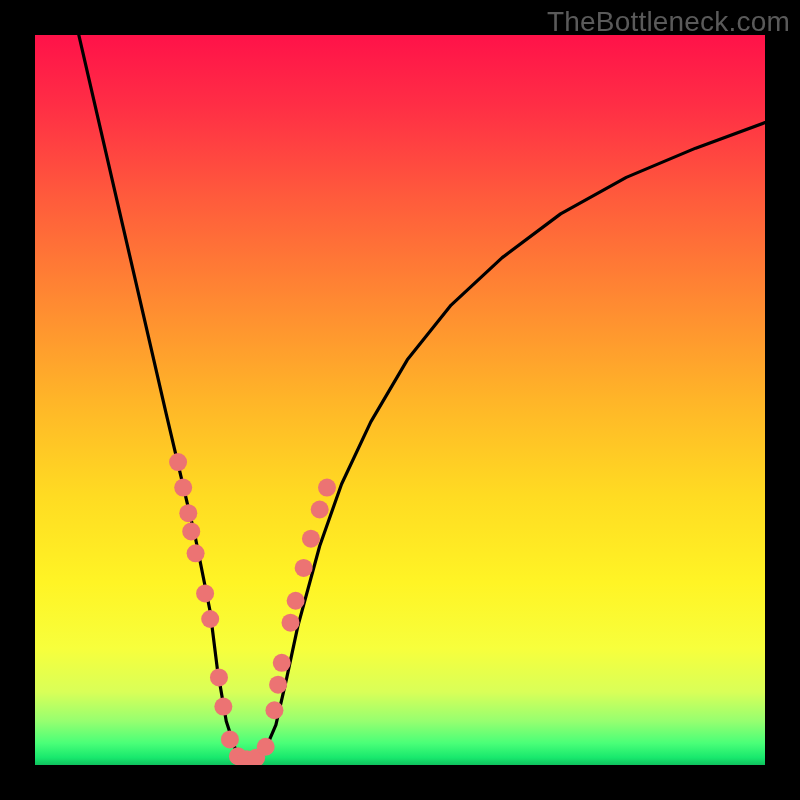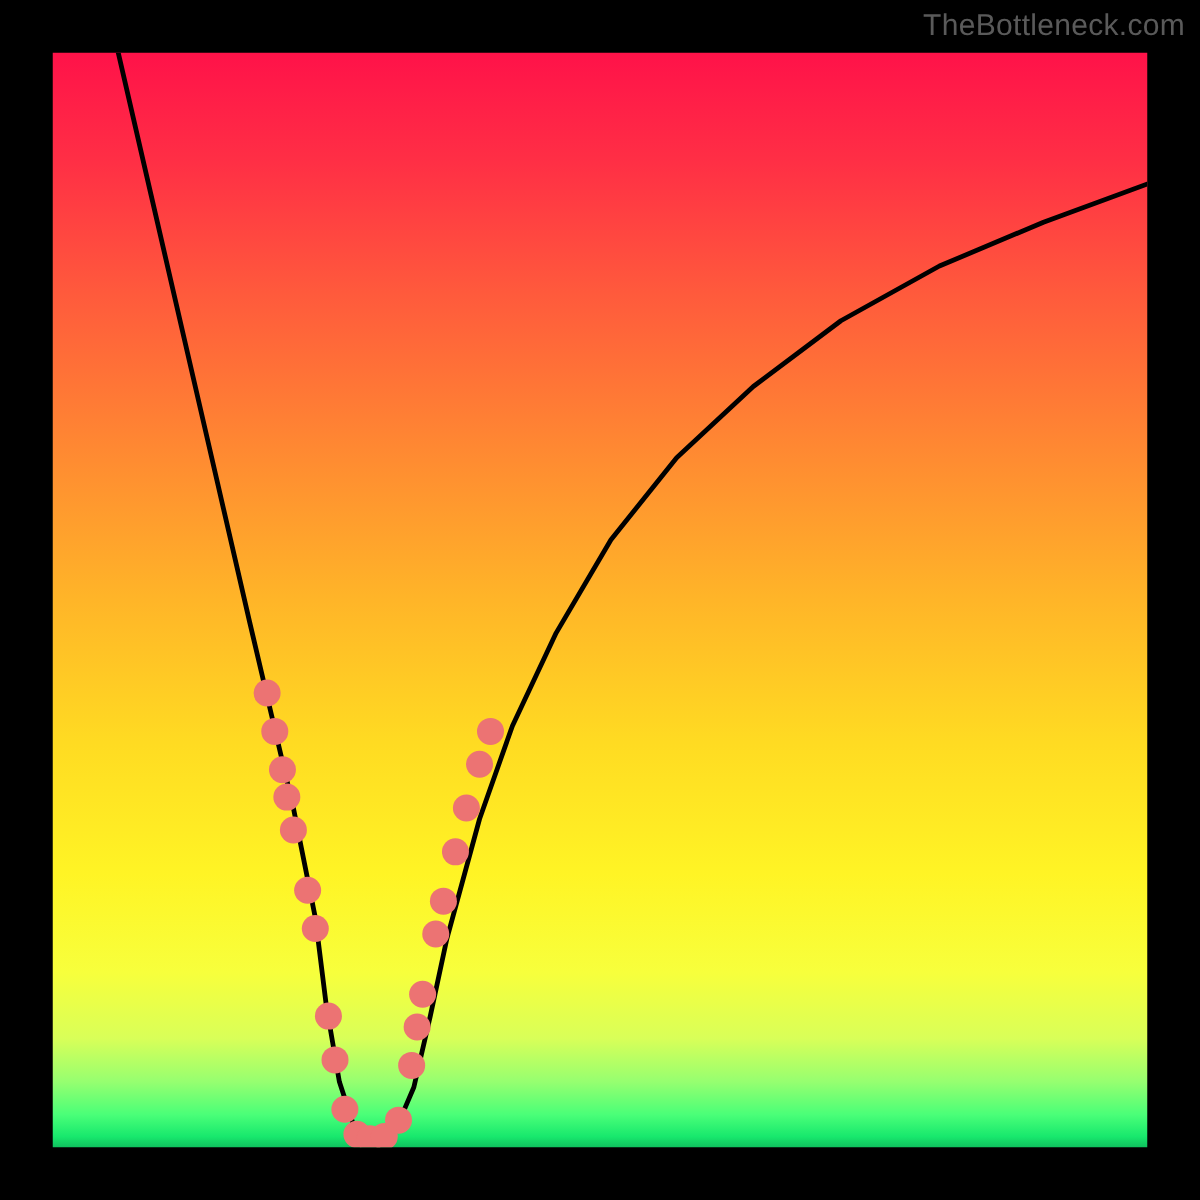--- a/index.html
+++ b/index.html
@@ -43,21 +43,21 @@
       #4aff78 97%,
       #18e86d 99%,
       #0fc15e 100%
     );
   }
   .watermark {
     position: absolute;
     top: 6px;
     right: 10px;
     color: #5a5a5a;
-    font-size: 20px;
+    font-size: 28px;
     font-weight: 500;
     letter-spacing: 0.2px;
     z-index: 5;
     text-align: center;
   }
   svg.curve {
     position: absolute;
     left: 0; top: 0;
     width: 730px;
     height: 730px;

